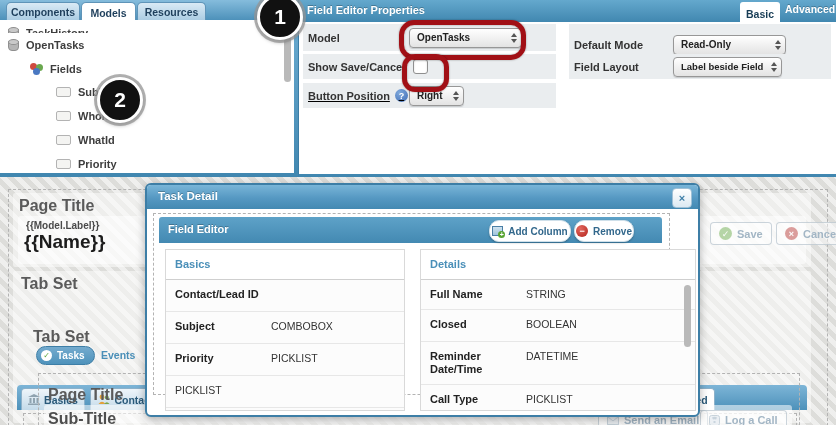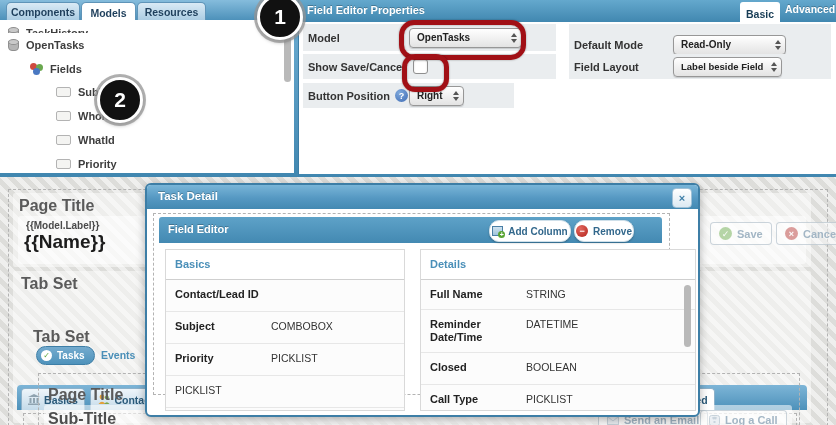--- a/index.html
+++ b/index.html
@@ -219,21 +219,21 @@
               <span class="updn">
                 <i class="u"></i>
                 <i class="d"></i>
               </span>
             </div>
           </div>
           <div class="prow" style="left: 4px; top: 54px; width: 253px; height: 25px;">
             <span class="plabel">Show Save/Cancel</span>
             <div class="chk" style="position: absolute; left: 110px;"></div>
           </div>
-          <div class="prow" style="left: 4px; top: 83px; width: 211px; height: 25px;">
+          <div class="prow" style="left: 4px; top: 83px; width: 253px; height: 25px; text-decoration: underline;">
             <span class="plabel">Button Position</span>
             <div class="help">?</div>
             <div class="sel" style="position: absolute; left: 106px; width: 42px;">
               <span class="stext">Right</span>
               <span class="updn">
                 <i class="u"></i>
                 <i class="d"></i>
               </span>
             </div>
           </div>
@@ -378,29 +378,29 @@
         <div class="fe-row" style="height: 32px;">
           <span class="frv">PICKLIST</span>
         </div>
       </div>
     <div id="fe-col-right" class="fe-col" style="left:273px;width:276px;">
         <div class="fe-col-h">Details</div>
         <div class="fe-row" style="height: 30px;">
           <span class="frl">Full Name</span>
           <span class="frv">STRING</span>
         </div>
+        <div class="fe-row" style="height: 32px;">
+          <span class="frl">Closed</span>
+          <span class="frv">BOOLEAN</span>
+        </div>
         <div class="fe-row" style="height: 43px;">
           <span class="frl">Reminder Date/Time</span>
           <span class="frv">DATETIME</span>
         </div>
         <div class="fe-row" style="height: 32px;">
-          <span class="frl">Closed</span>
-          <span class="frv">BOOLEAN</span>
-        </div>
-        <div class="fe-row" style="height: 32px;">
           <span class="frl">Call Type</span>
           <span class="frv">PICKLIST</span>
         </div>
       </div>
     <div id="modal-scroll"></div>
   </div>
 
   <div class="badge" style="left:257px;top:-6px;">1</div>
   <div class="badge" style="left:97px;top:77px;">2</div>
 </div>

